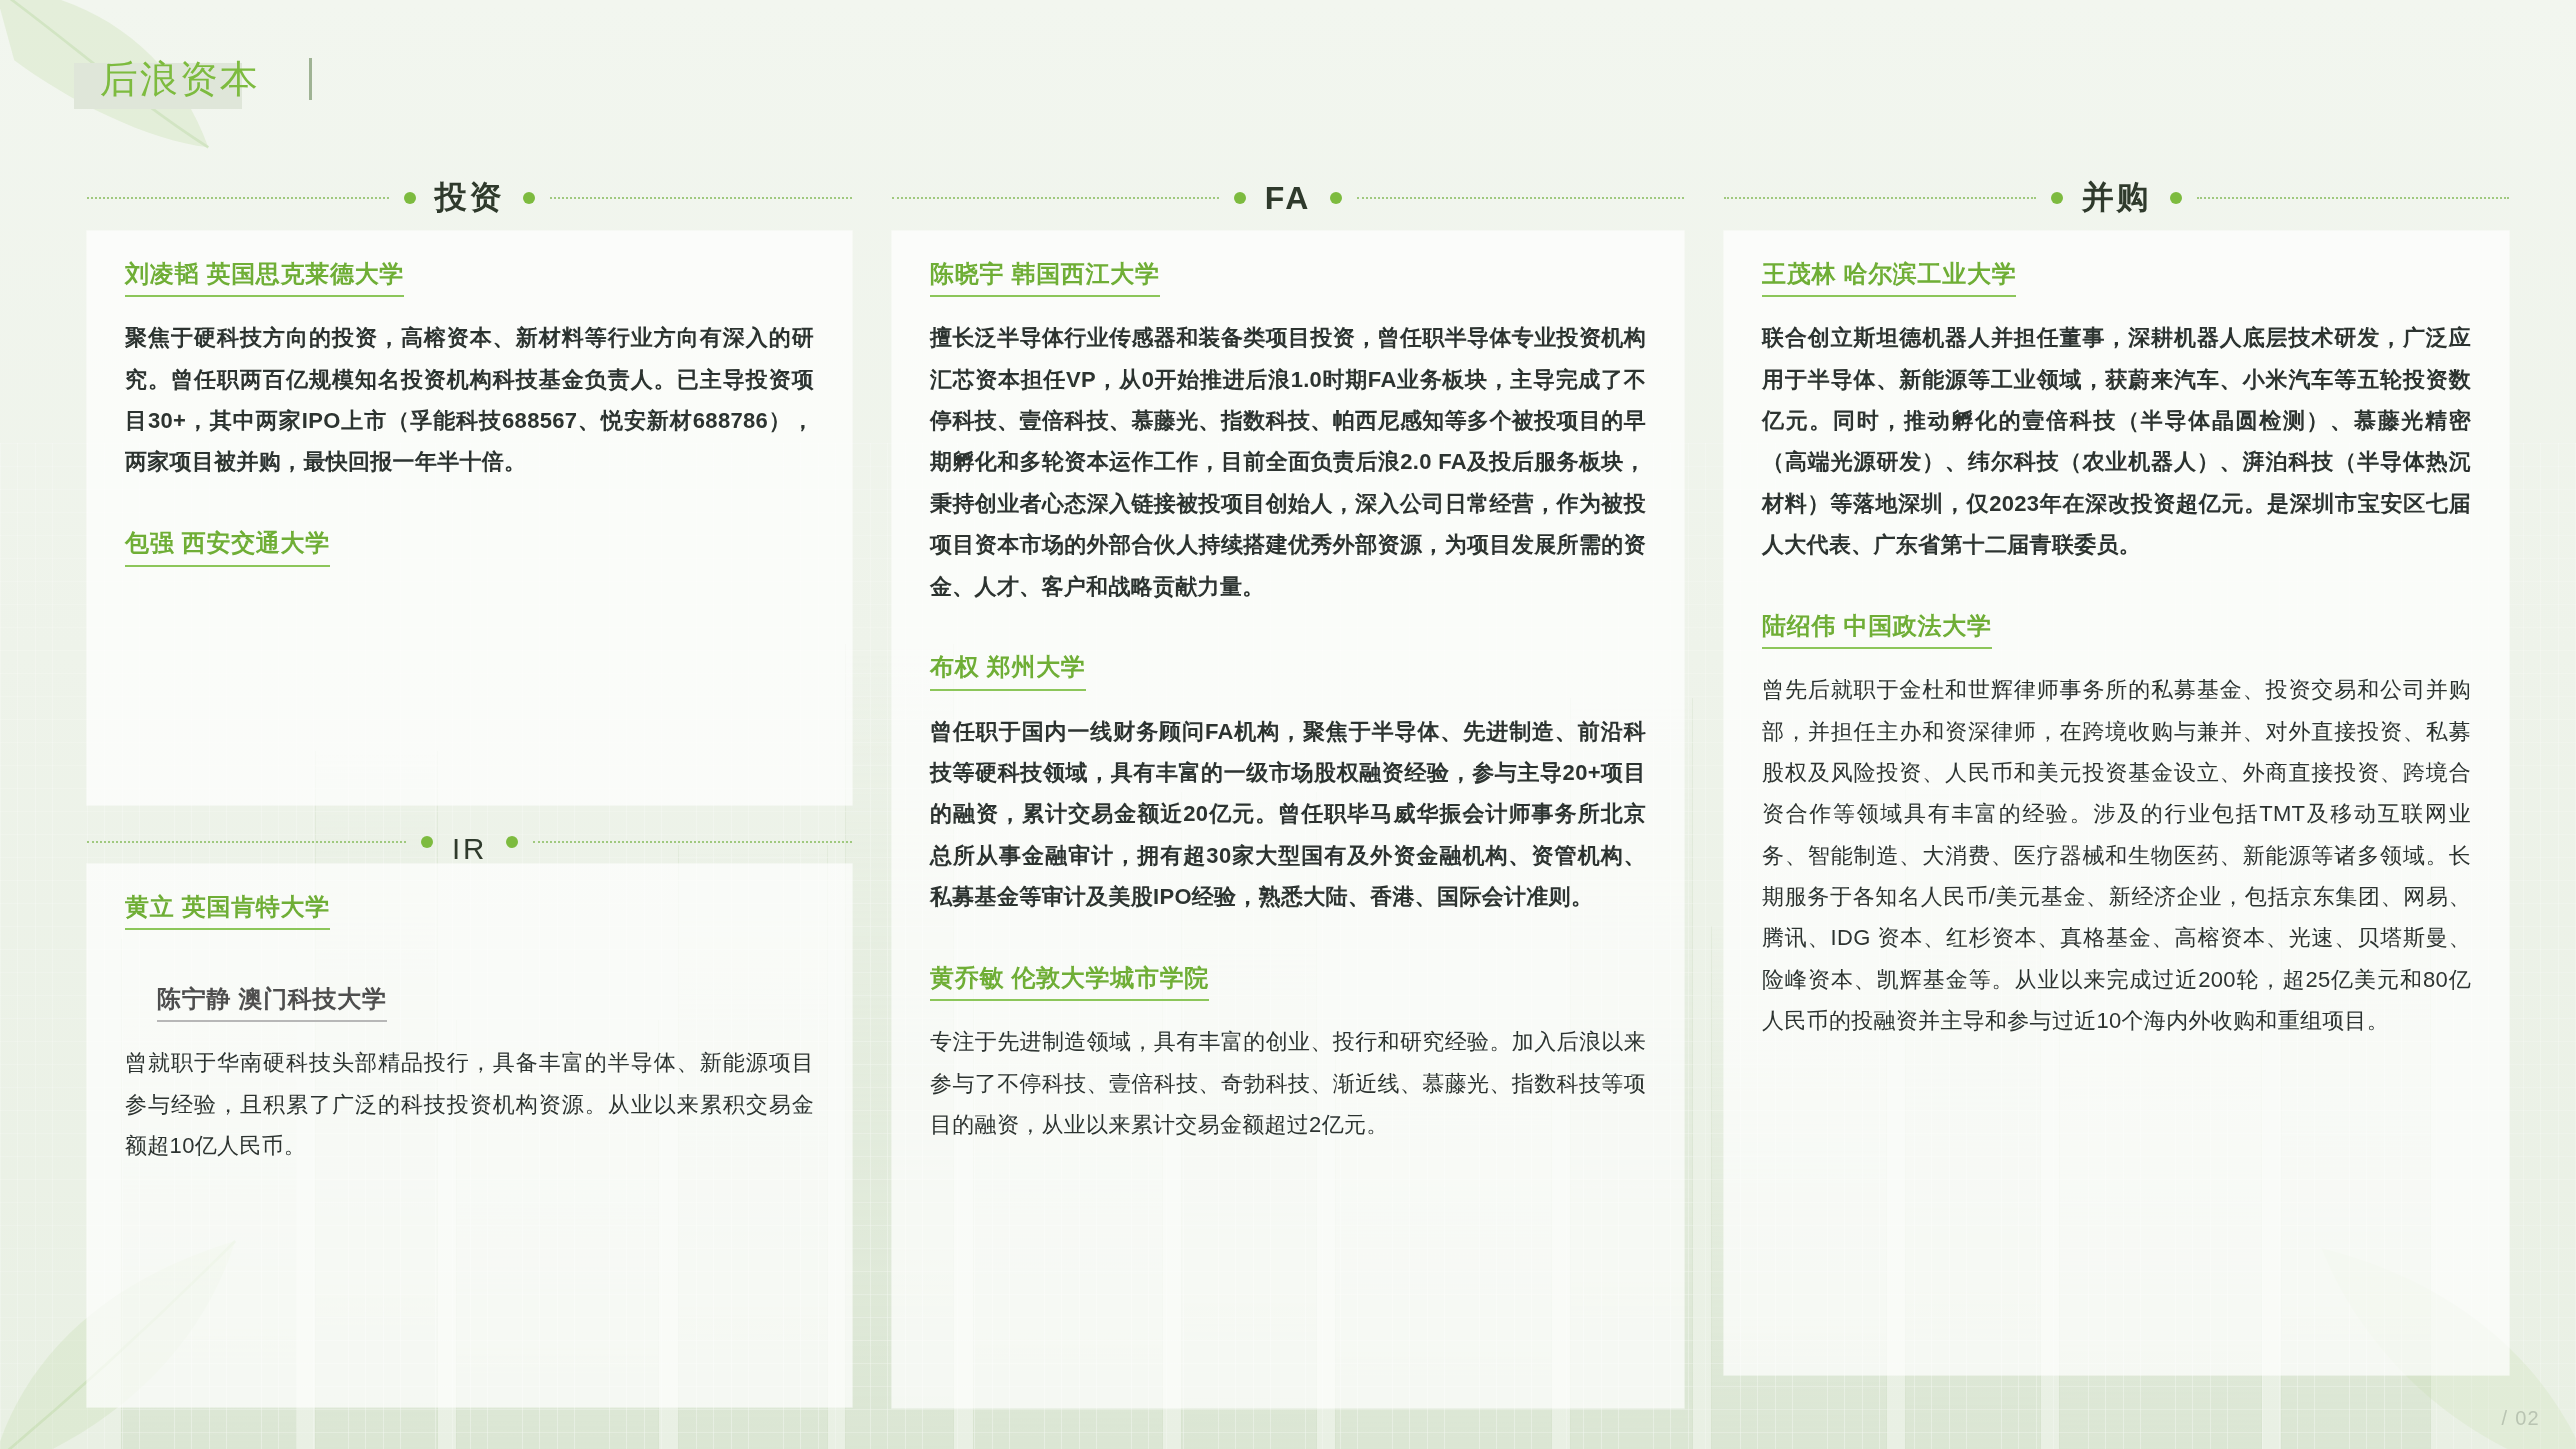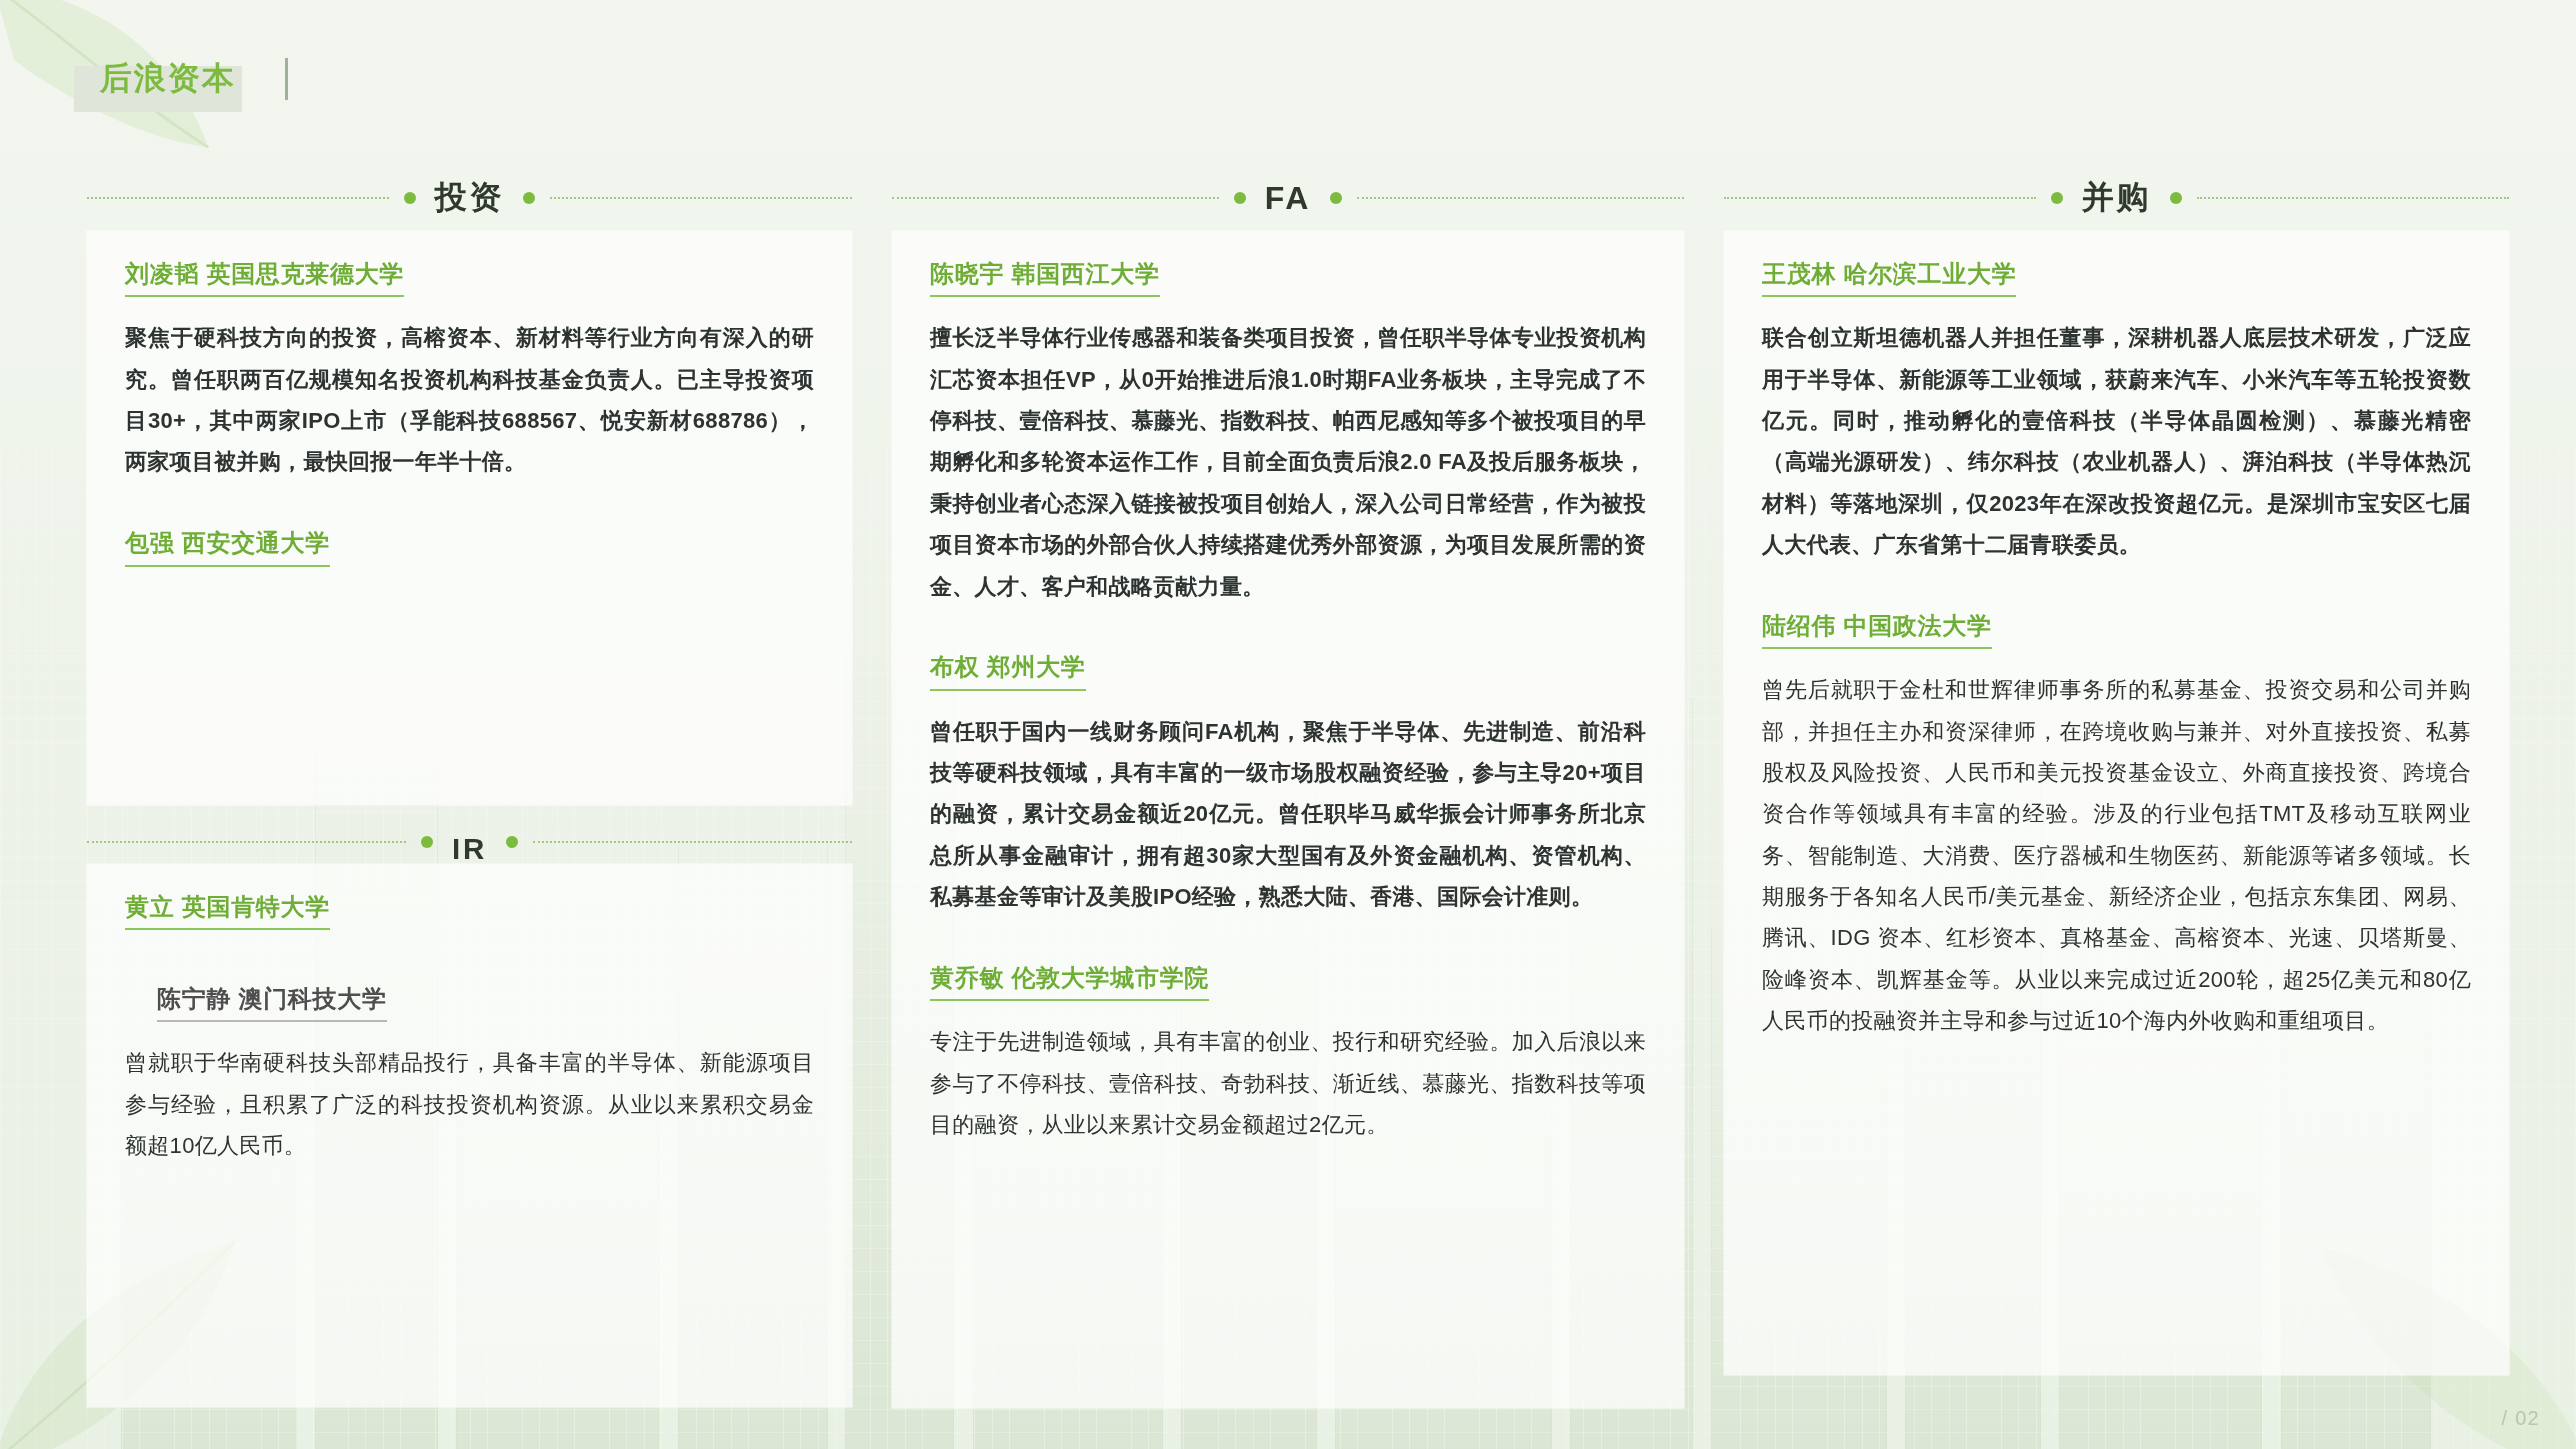--- a/index.html
+++ b/index.html
@@ -70,22 +70,22 @@
     left: 0;
     top: 9.4px;
     width: 168px;
     height: 46px;
     background: #dfe6d9;
     z-index: 0;
   }
   .brand {
     position: relative;
     z-index: 1;
-    font-size: 32px;
-    font-weight: bold;
+    font-size: 38px;
+    font-weight: normal;
     color: #7dbb3f;
     letter-spacing: 2px;
     padding-left: 19px;
   }
   .divider-bar {
     width: 2.7px;
     height: 42px;
     background: #9fb394;
     margin: 0 31px 0 43px;
   }
@@ -166,21 +166,21 @@
 
   
   .ir-row {
     position: absolute;
     display: flex;
     align-items: center;
     height: 36px;
   }
   .ir-label {
     font-size: 29.5px;
-    font-weight: bold;
+    font-weight: normal;
     color: #2f3a2c;
     letter-spacing: 2.7px;
     padding: 0 4px;
     margin-top: 14px;
   }
 
   .page-num {
     position: absolute;
     right: 36px;
     bottom: 19px;

